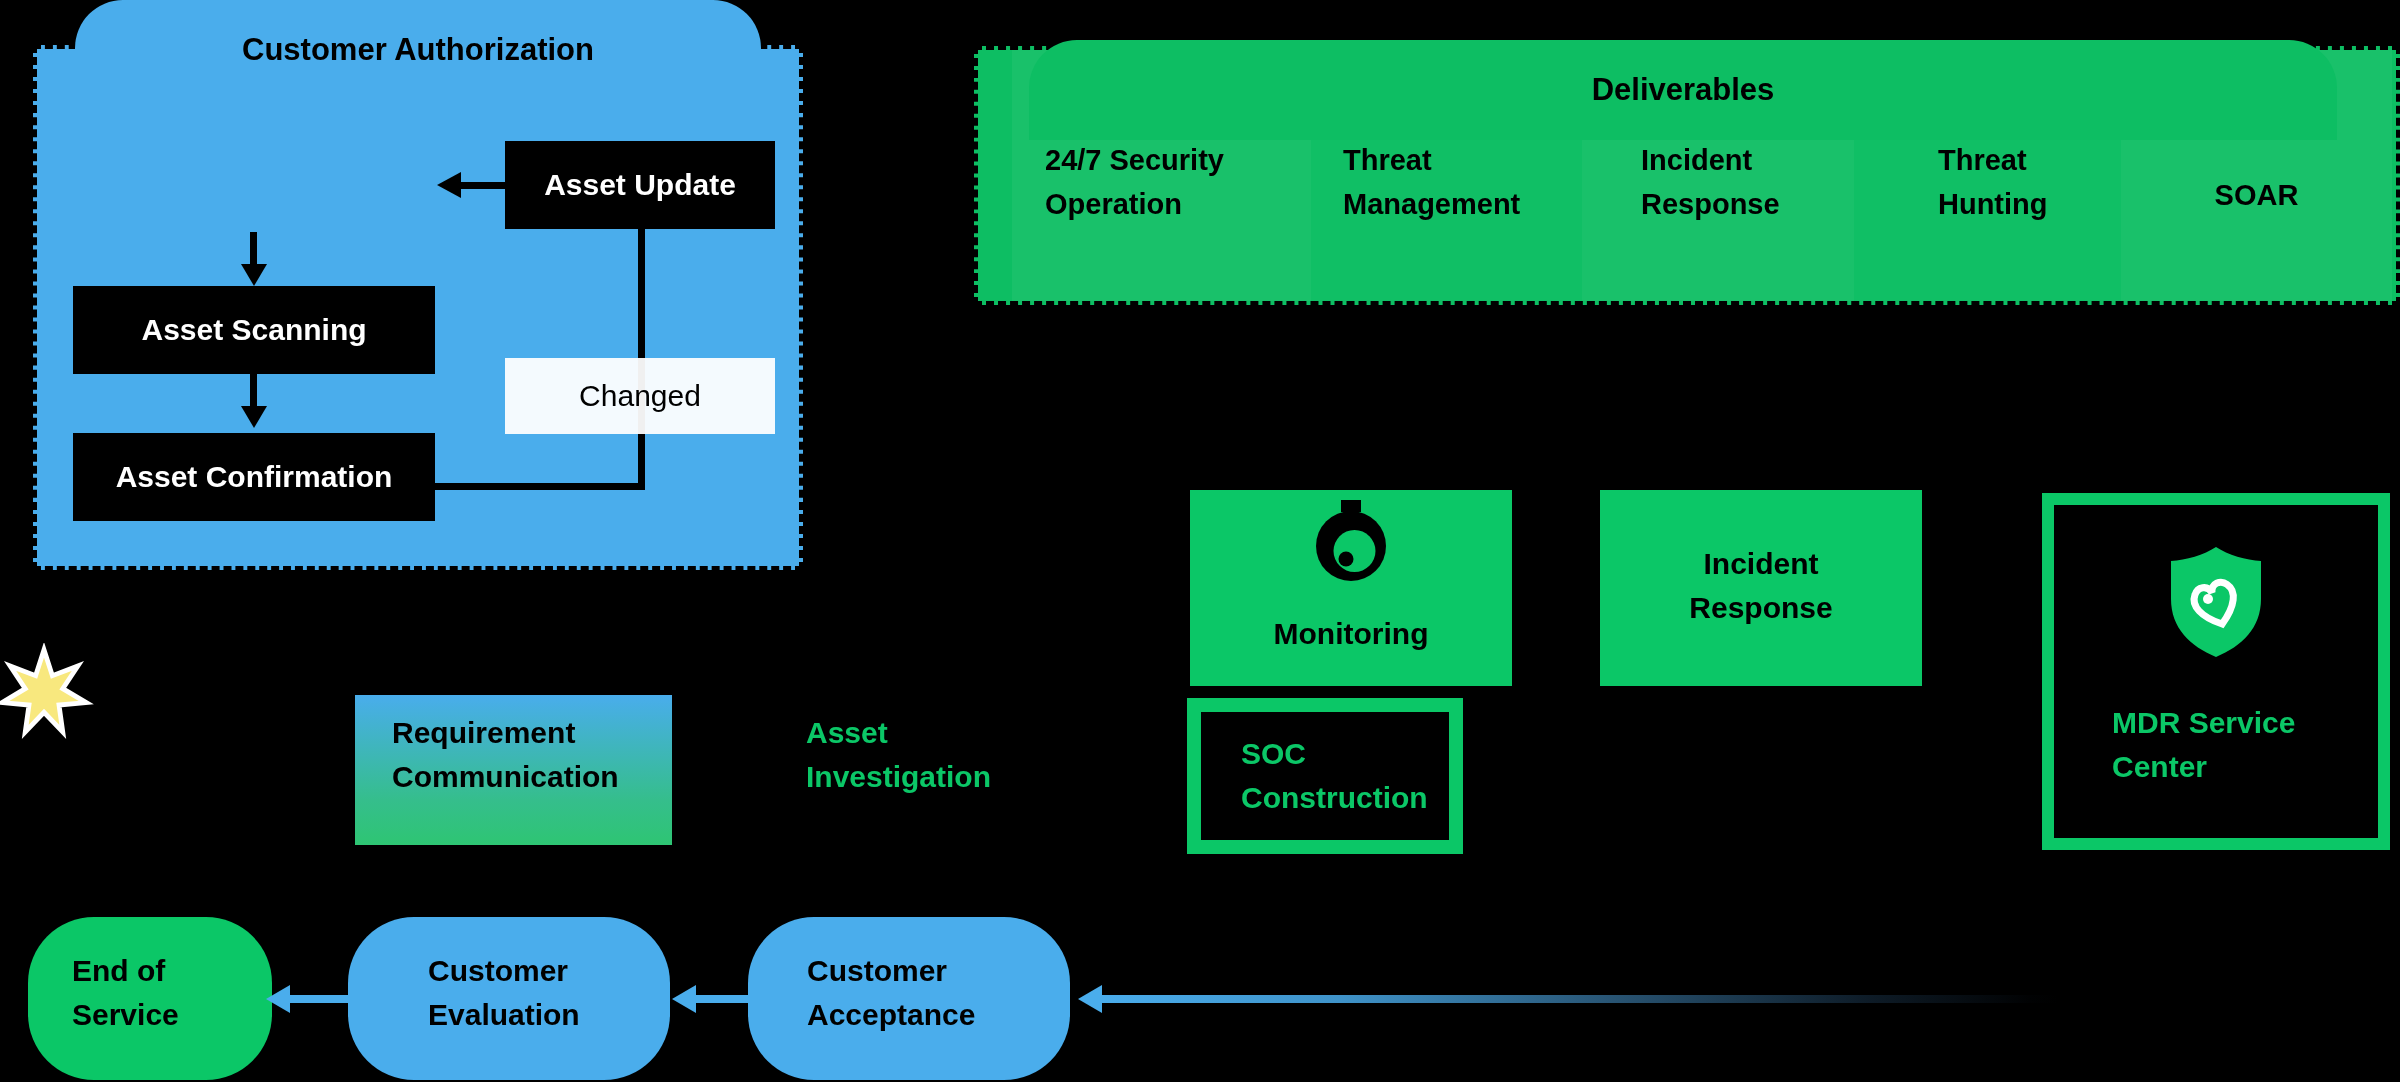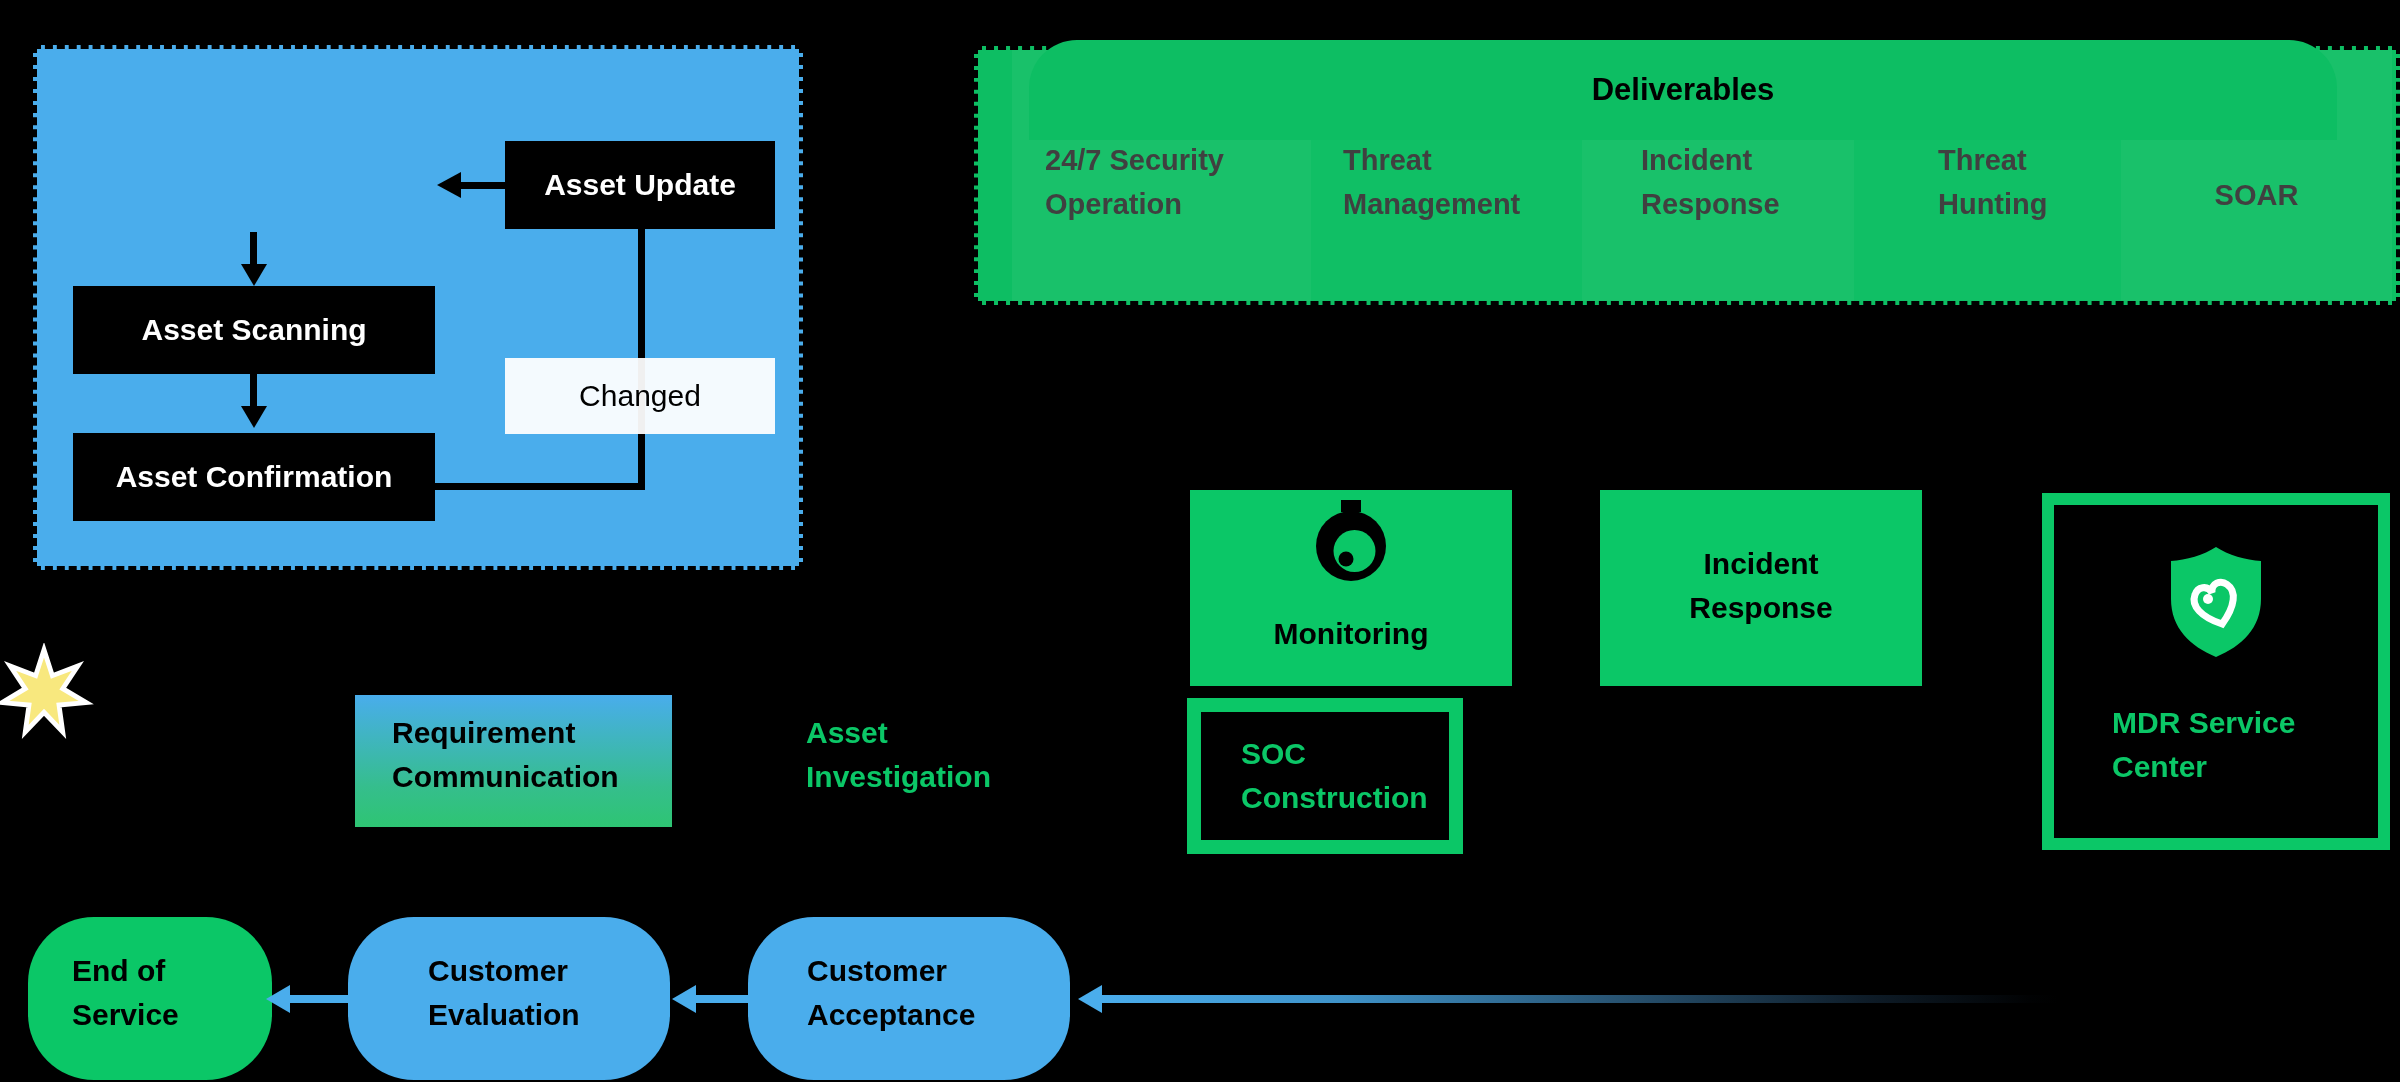--- a/index.html
+++ b/index.html
@@ -14,21 +14,21 @@
   .group-title{font-size:31px;font-weight:bold;color:#000;}
   
   .node-black{background:#000;color:#fff;font-weight:bold;font-size:30px;
               display:flex;align-items:center;justify-content:center;text-align:center;}
   .box-green{background:#0BC767;}
   .outlined-green{background:#000;border:14px solid #0BC767;}
   .blob{border-radius:80px;}
   .blob-sm{border-radius:66px;}
   .lbl{font-size:30px;font-weight:bold;line-height:44px;color:#000;white-space:nowrap;}
   .lbl-green{color:#0BC767;}
-  .del-item{font-size:29px;font-weight:bold;line-height:44px;color:#404040;white-space:nowrap;}
+  .del-item{font-size:29px;font-weight:bold;line-height:44px;color:#000000;white-space:nowrap;}
   .col-light{background:rgba(255,255,255,0.05);}
   .col-dim{background:rgba(255,255,255,0.015);}
   
   .shaft-black{background:#000;}
   .shaft-blue{background:#4AADEC;}
   .head-left-black{width:0;height:0;border-top:13px solid transparent;border-bottom:13px solid transparent;border-right:24px solid #000;}
   .head-down-black{width:0;height:0;border-left:13px solid transparent;border-right:13px solid transparent;border-top:22px solid #000;}
   .head-up-black{width:0;height:0;border-left:13px solid transparent;border-right:13px solid transparent;border-bottom:22px solid #000;}
   .head-left-blue{width:0;height:0;border-top:14px solid transparent;border-bottom:14px solid transparent;border-right:24px solid #4AADEC;}
   .changed-box{background:rgba(255,255,255,0.94);display:flex;align-items:center;justify-content:center;
@@ -64,20 +64,23 @@
     </div>
     <div class="abs node-black" style="left:36px;top:384px;width:362px;height:88px;">
       <span>Asset Confirmation</span>
     </div>
 
     <div class="abs changed-box" style="left:468px;top:309px;width:270px;height:76px;">
       <span>Changed</span>
     </div>
   </div>
 
+  <div class="abs tab-blue" style="left:75px;top:0;width:686px;height:100px;">
+    <span class="group-title">Customer Authorization</span>
+  </div>
 
   <div class="abs group-body-green" style="left:974px;top:46px;width:1426px;height:259px;">
 
     <div class="abs col-light" style="left:34px;top:0;width:299px;height:251px;"></div>
     <div class="abs col-dim" style="left:333px;top:0;width:271px;height:251px;"></div>
     <div class="abs col-light" style="left:604px;top:0;width:272px;height:251px;"></div>
     <div class="abs col-dim" style="left:876px;top:0;width:267px;height:251px;"></div>
     <div class="abs col-light" style="left:1143px;top:0;width:271px;height:251px;"></div>
 
     <div class="abs del-item" style="left:67px;top:88px;">
@@ -140,21 +143,21 @@
     <div class="abs lbl lbl-green" style="left:58px;top:196px;">
       <div>MDR Service</div>
       <div>Center</div>
     </div>
   </div>
 
   <svg class="abs" style="left:-6px;top:643px;z-index:3;" width="100" height="100" viewBox="-52 -52 104 104">
     <polygon points="0,-45 8.7,-18 35.2,-28.1 19.5,-4.5 43.9,10 15.6,12.5 19.5,40.5 0,20 -19.5,40.5 -15.6,12.5 -43.9,10 -19.5,-4.5 -35.2,-28.1 -8.7,-18" fill="#F8E87E" stroke="#fff" stroke-width="5" stroke-linejoin="miter"></polygon>
   </svg>
 
-  <div class="abs grad-box" style="left:355px;top:695px;width:317px;height:132px;">
+  <div class="abs grad-box" style="left:355px;top:695px;width:317px;height:150px;">
     <div class="abs lbl" style="left:37px;top:16px;">
       <div>Requirement</div>
       <div>Communication</div>
     </div>
   </div>
 
   <div class="abs box-green blob-sm" style="left:28px;top:917px;width:244px;height:163px;">
     <div class="abs lbl" style="left:44px;top:32px;">
       <div>End of</div>
       <div>Service</div>

